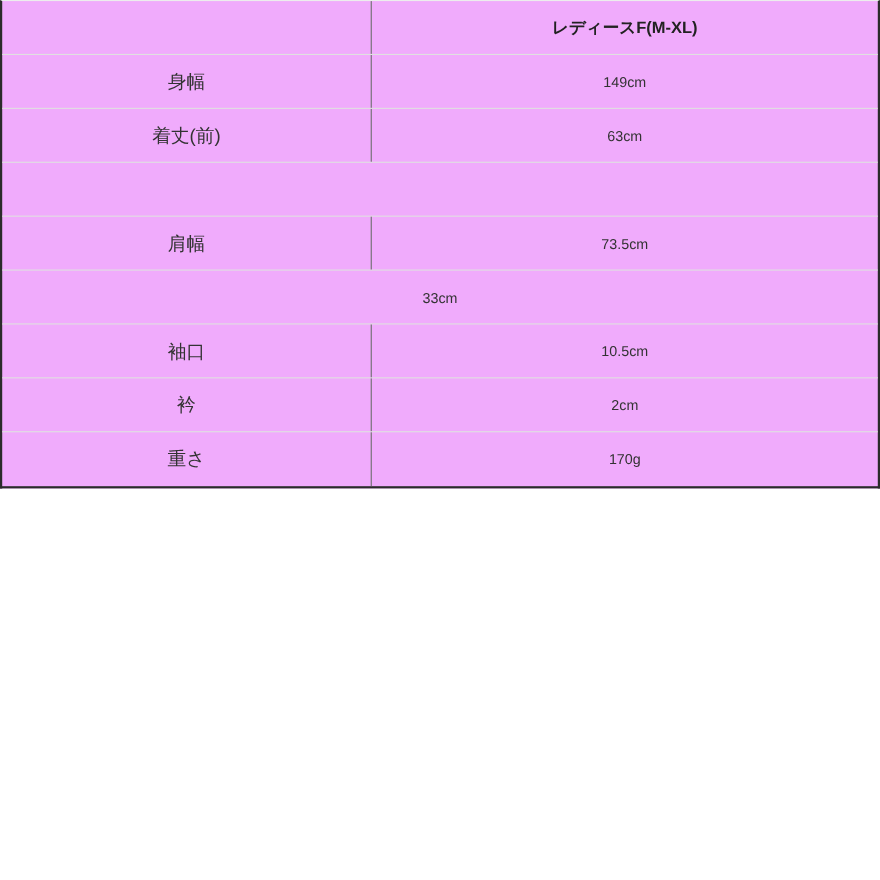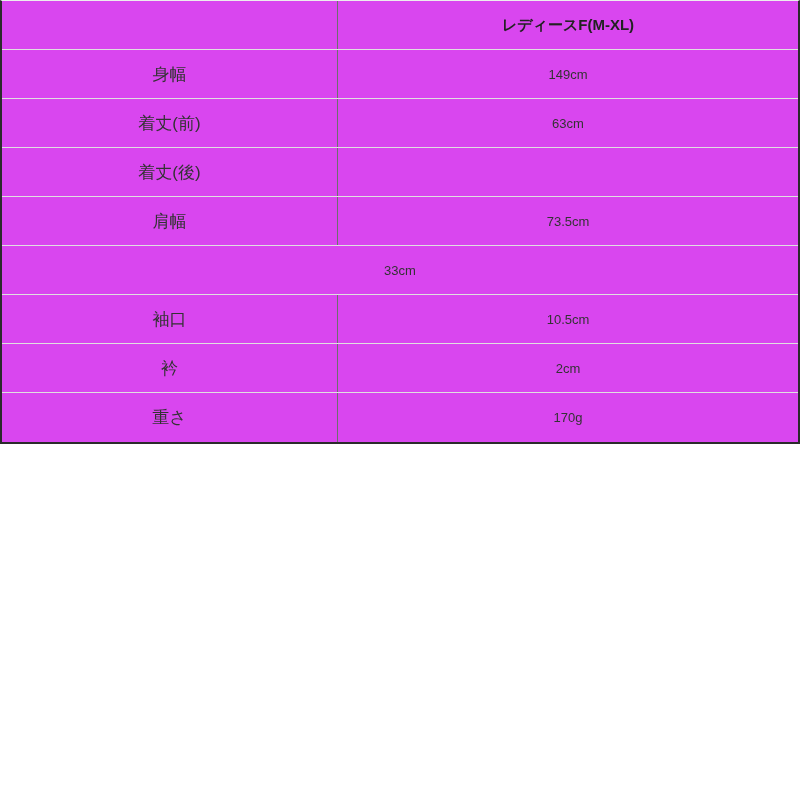--- a/index.html
+++ b/index.html
@@ -12,21 +12,21 @@
     background: #ffffff;
     font-family: "Liberation Sans", "DejaVu Sans", sans-serif;
     overflow: hidden;
   }
   .size-table {
     position: absolute;
     top: 0;
     left: 0;
     width: 800px;
     box-sizing: border-box;
-    background: #d946ef;
+    background: #f0abfc;
     border-top: 1px solid #ededed;
     border-left: 2px solid #2b2b2b;
     border-right: 2px solid #2b2b2b;
     border-bottom: 2px solid #2b2b2b;
   }
   .trow {
     display: flex;
     height: 49px;
     box-sizing: border-box;
     border-bottom: 1px solid #e0e0e0;
@@ -74,21 +74,20 @@
     <div class="c1">身幅</div>
     <div class="c2">149cm</div>
   </div>
 
   <div class="trow">
     <div class="c1">着丈(前)</div>
     <div class="c2">63cm</div>
   </div>
 
   <div class="trow">
-    <div class="c1">着丈(後)</div>
   </div>
 
   <div class="trow">
     <div class="c1">肩幅</div>
     <div class="c2">73.5cm</div>
   </div>
 
   <div class="trow">
     <div class="c2">33cm</div>
   </div>

